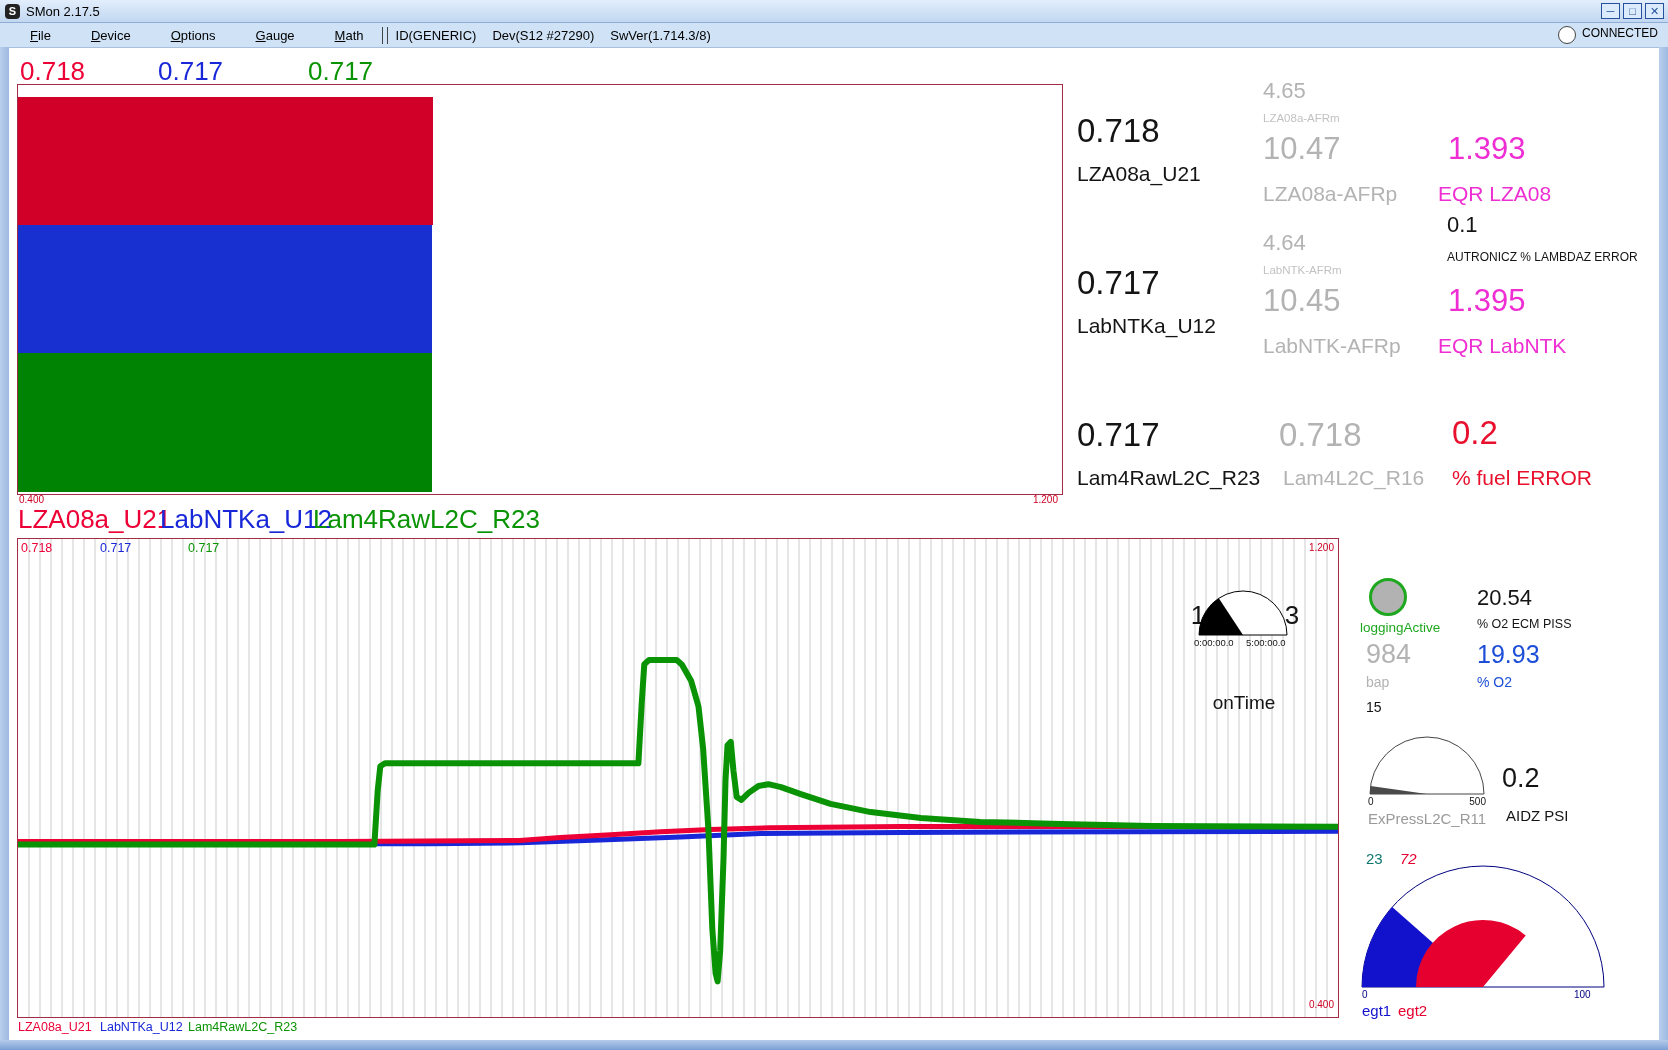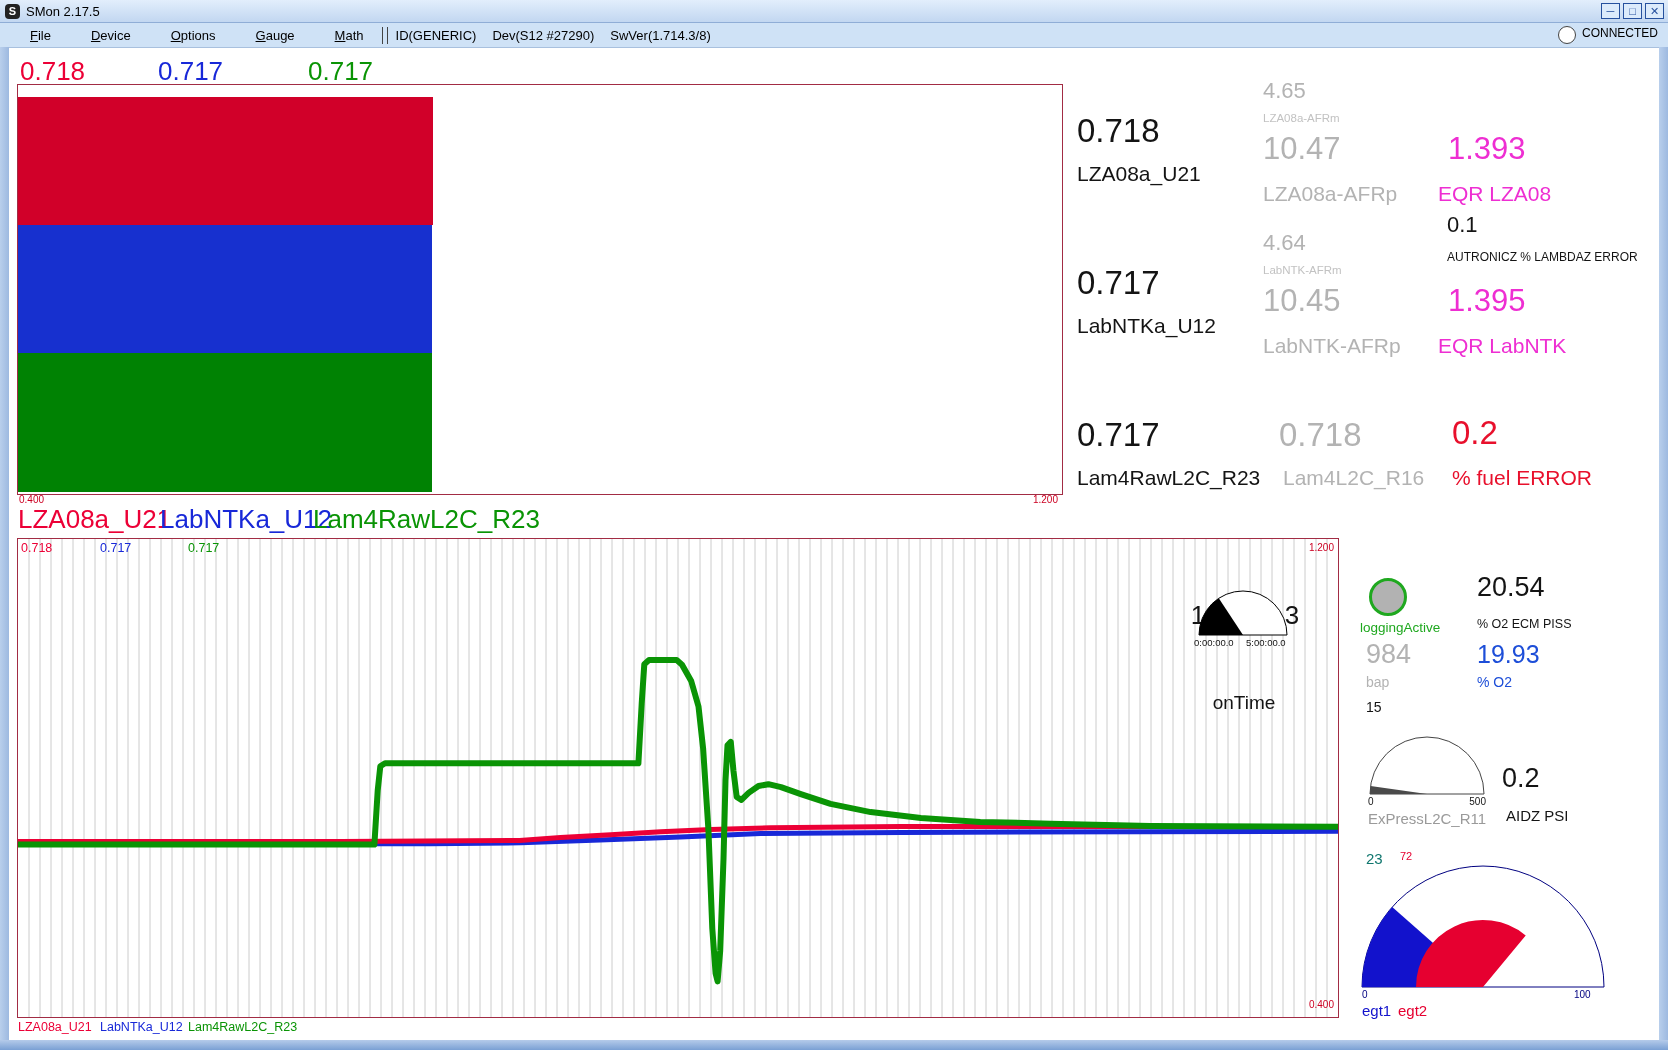--- a/index.html
+++ b/index.html
@@ -259,41 +259,41 @@
       <path d="M1,45 A44,44 0 0 1 89,45 Z" fill="#ffffff" stroke="#000000" stroke-width="1"></path>
       <path d="M45,45 L1.0,45.0 A44,44 0 0 1 20.8,8.3 Z" fill="#000000" stroke="none" stroke-width="1"></path>
     </svg>
   <span class="abs c-black" style="left:1194px;top:637px;font-size:9.5px;">0:00:00.0</span>
   <span class="abs c-black" style="left:1246px;top:637px;font-size:9.5px;">5:00:00.0</span>
   <span class="abs c-black gauge-label" style="left:1198px;top:648px;width:92px;font-size:19px;">onTime</span>
 
   <div class="abs" style="left:1369px;top:578px;width:38px;height:38px;border-radius:50%;background:#b2b2b2;border:3px solid #1fa81f;box-sizing:border-box;"></div>
   <span class="abs c-loggreen" style="left:1360px;top:620px;font-size:13.5px;">loggingActive</span>
 
-  <span class="abs c-black" style="left:1477px;top:572px;font-size:27px;">20.54</span>
+  <span class="abs c-black" style="left:1477px;top:585px;font-size:22px;">20.54</span>
   <span class="abs c-black" style="left:1477px;top:617px;font-size:12.5px;">% O2 ECM PISS</span>
   <span class="abs c-gray" style="left:1366px;top:639px;font-size:27px;">984</span>
   <span class="abs c-gray" style="left:1366px;top:674px;font-size:14px;">bap</span>
   <span class="abs c-blue" style="left:1477px;top:640px;font-size:25px;">19.93</span>
   <span class="abs c-blue" style="left:1477px;top:674px;font-size:14px;">% O2</span>
   <span class="abs c-black" style="left:1366px;top:699px;font-size:14px;">15</span>
 
   <svg id="press-svg" class="abs" style="left:1369px;top:736px;" width="118" height="60">
       <path d="M1,58 A57,57 0 0 1 115,58" fill="none" stroke="#444444" stroke-width="1"></path>
       <path d="M1,58 L115,58" fill="none" stroke="#444444" stroke-width="1"></path>
       <path d="M58,58 L1.0,58.0 A57,57 0 0 1 1.6,50.0 Z" fill="#4a4a4a" stroke="none" stroke-width="1"></path>
     </svg>
   <span class="abs c-black" style="left:1368px;top:796px;font-size:10px;">0</span>
   <span class="abs c-black" style="left:1460px;top:796px;width:26px;text-align:right;font-size:10px;">500</span>
   <span class="abs" style="left:1368px;top:810px;font-size:15px;color:#9a9a9a;">ExPressL2C_R11</span>
   <span class="abs c-black" style="left:1502px;top:763px;font-size:27px;">0.2</span>
   <span class="abs c-black" style="left:1506px;top:807px;font-size:15px;">AIDZ PSI</span>
 
   <span class="abs" style="left:1366px;top:850px;font-size:15px;color:#0f766e;text-align:right;">23</span>
-  <span class="abs" style="left:1400px;top:850px;font-size:11px;color:#e60030;">72</span>
+  <span class="abs" style="left:1400px;top:850px;font-size:15px;color:#e60030;font-style:italic;">72</span>
   <svg id="egt-svg" class="abs" style="left:1361px;top:864px;" width="244" height="126">
       <path d="M1,123 A121,121 0 0 1 243,123" fill="none" stroke="#000080" stroke-width="1"></path>
       <path d="M1,123 L243,123" fill="none" stroke="#000080" stroke-width="1"></path>
       <path d="M122,123 L1.0,123.0 A121,121 0 0 1 31.2,43.0 Z" fill="#1212cc" stroke="none" stroke-width="1"></path>
       <path d="M122,123 L55.0,123.0 A67,67 0 0 1 164.7,71.4 Z" fill="#e60030" stroke="none" stroke-width="1"></path>
     </svg>
   <span class="abs c-navy" style="left:1362px;top:989px;font-size:10px;">0</span>
   <span class="abs c-navy" style="left:1574px;top:989px;font-size:10px;">100</span>
   <span class="abs" style="left:1362px;top:1002px;font-size:15px;color:#1212cc;">egt1</span>
   <span class="abs" style="left:1398px;top:1002px;font-size:15px;color:#e60030;">egt2</span>

